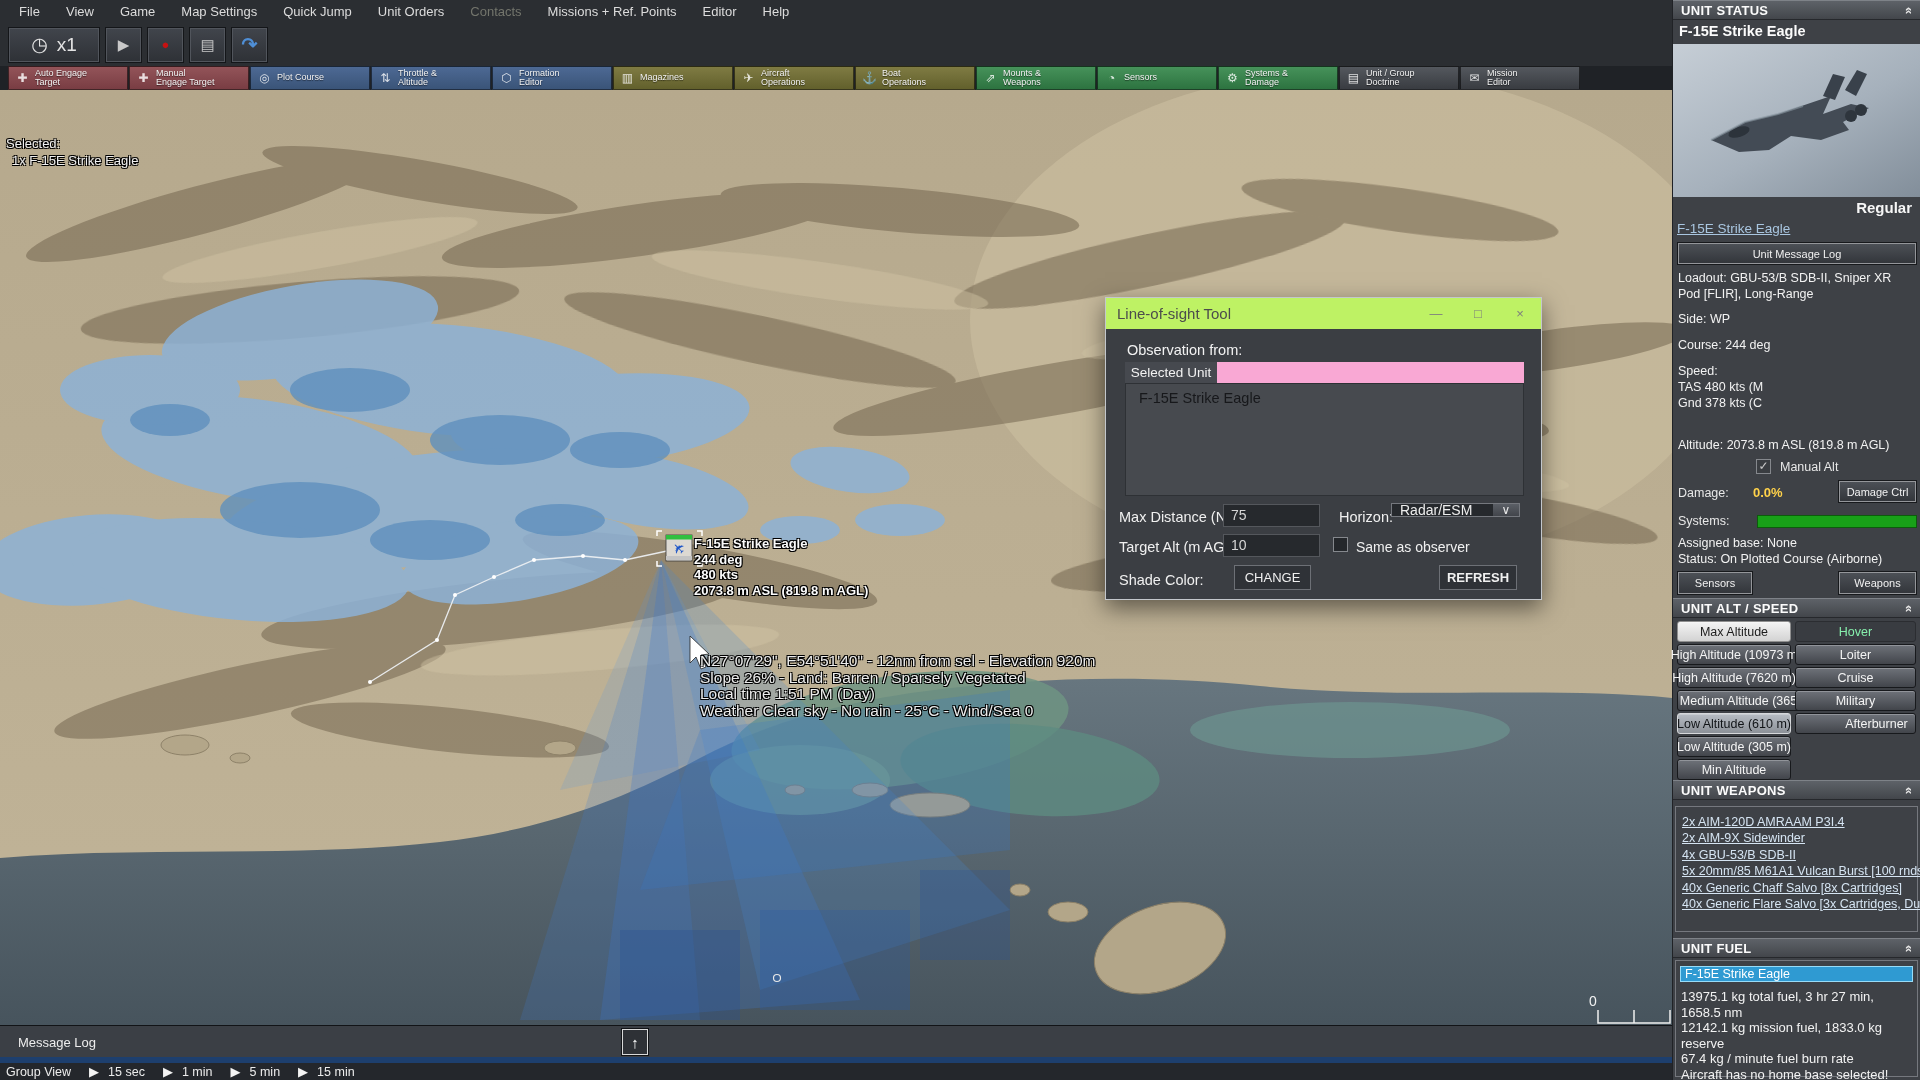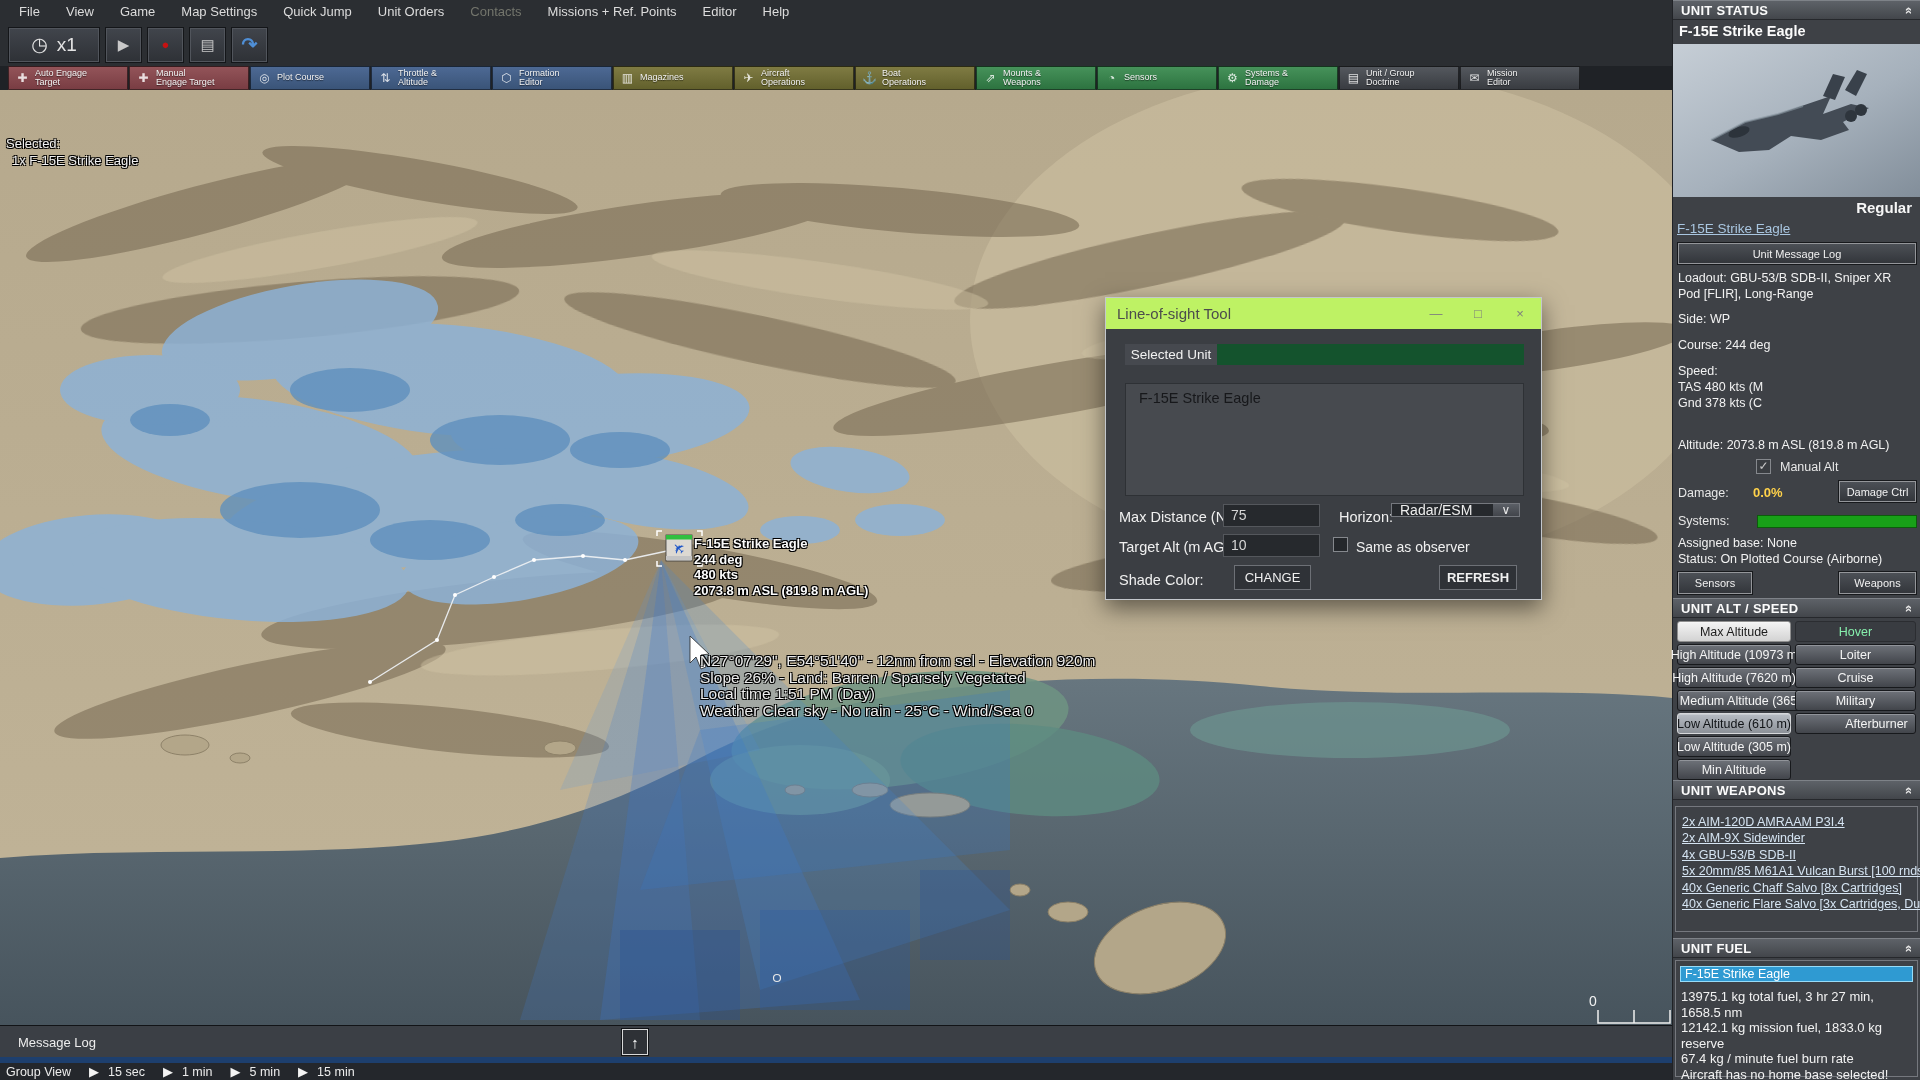--- a/index.html
+++ b/index.html
@@ -53,21 +53,21 @@
 
   
   .dialog{position:absolute;left:1105px;top:297px;width:437px;height:303px;background:#3b3e43;
           border:1px solid #c3c7cc;box-sizing:border-box;box-shadow:0 8px 22px rgba(0,0,0,.5);}
   .dlg-title{height:31px;background:#bef264;display:flex;align-items:center;padding-left:11px;
              font-size:15px;color:#4c4c4c;}
   .dlg-wbtns{margin-left:auto;display:flex;height:100%;}
   .dlg-wbtn{width:42px;display:flex;align-items:center;justify-content:center;color:#7e7e7e;
             font-size:13px;cursor:pointer;}
   .obs-label{position:absolute;left:21px;top:44px;font-size:14.5px;color:#f2f2f2;}
-  .tabstrip{position:absolute;left:19px;top:46px;width:399px;height:21px;background:#14532d;}
+  .tabstrip{position:absolute;left:19px;top:64px;width:399px;height:21px;background:#f9a8d4;}
   .tab-active{width:92px;height:21px;background:#46494f;color:#f2f2f2;font-size:13.5px;
               display:flex;align-items:center;justify-content:center;cursor:pointer;}
   .listbox{position:absolute;left:19px;top:85px;width:399px;height:113px;background:#474a4f;
            border:1px solid #2e3135;box-sizing:border-box;}
   .listitem{padding:6px 0 0 13px;font-size:14.5px;color:#17181b;cursor:pointer;}
   .dlg-label{position:absolute;font-size:14.5px;color:#f0f0f0;white-space:nowrap;}
   .dlg-input{position:absolute;background:#26292d;border:1px solid #54575c;box-sizing:border-box;
              color:#d6d6d6;font-size:14px;padding:2px 0 0 7px;}
   .dlg-select{position:absolute;left:285px;top:205px;width:129px;height:14px;background:#26292d;
               border:1px solid #75787e;box-sizing:border-box;display:flex;align-items:center;cursor:pointer;}

